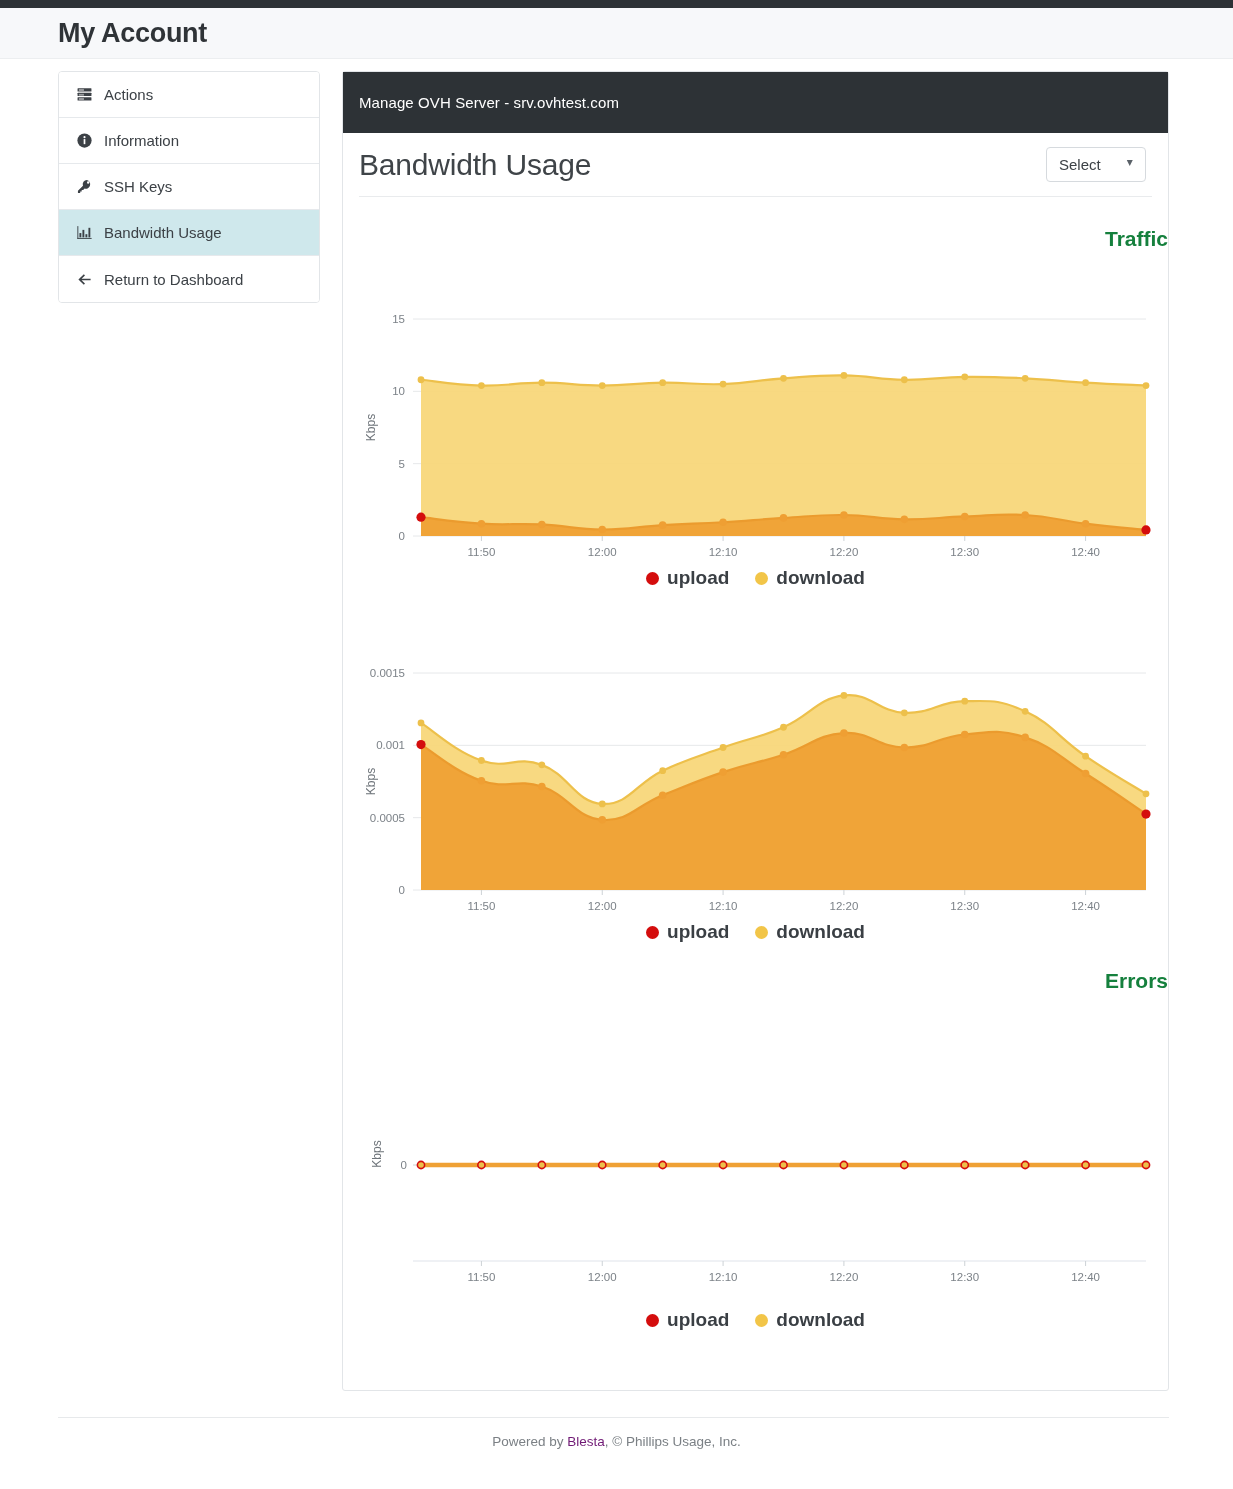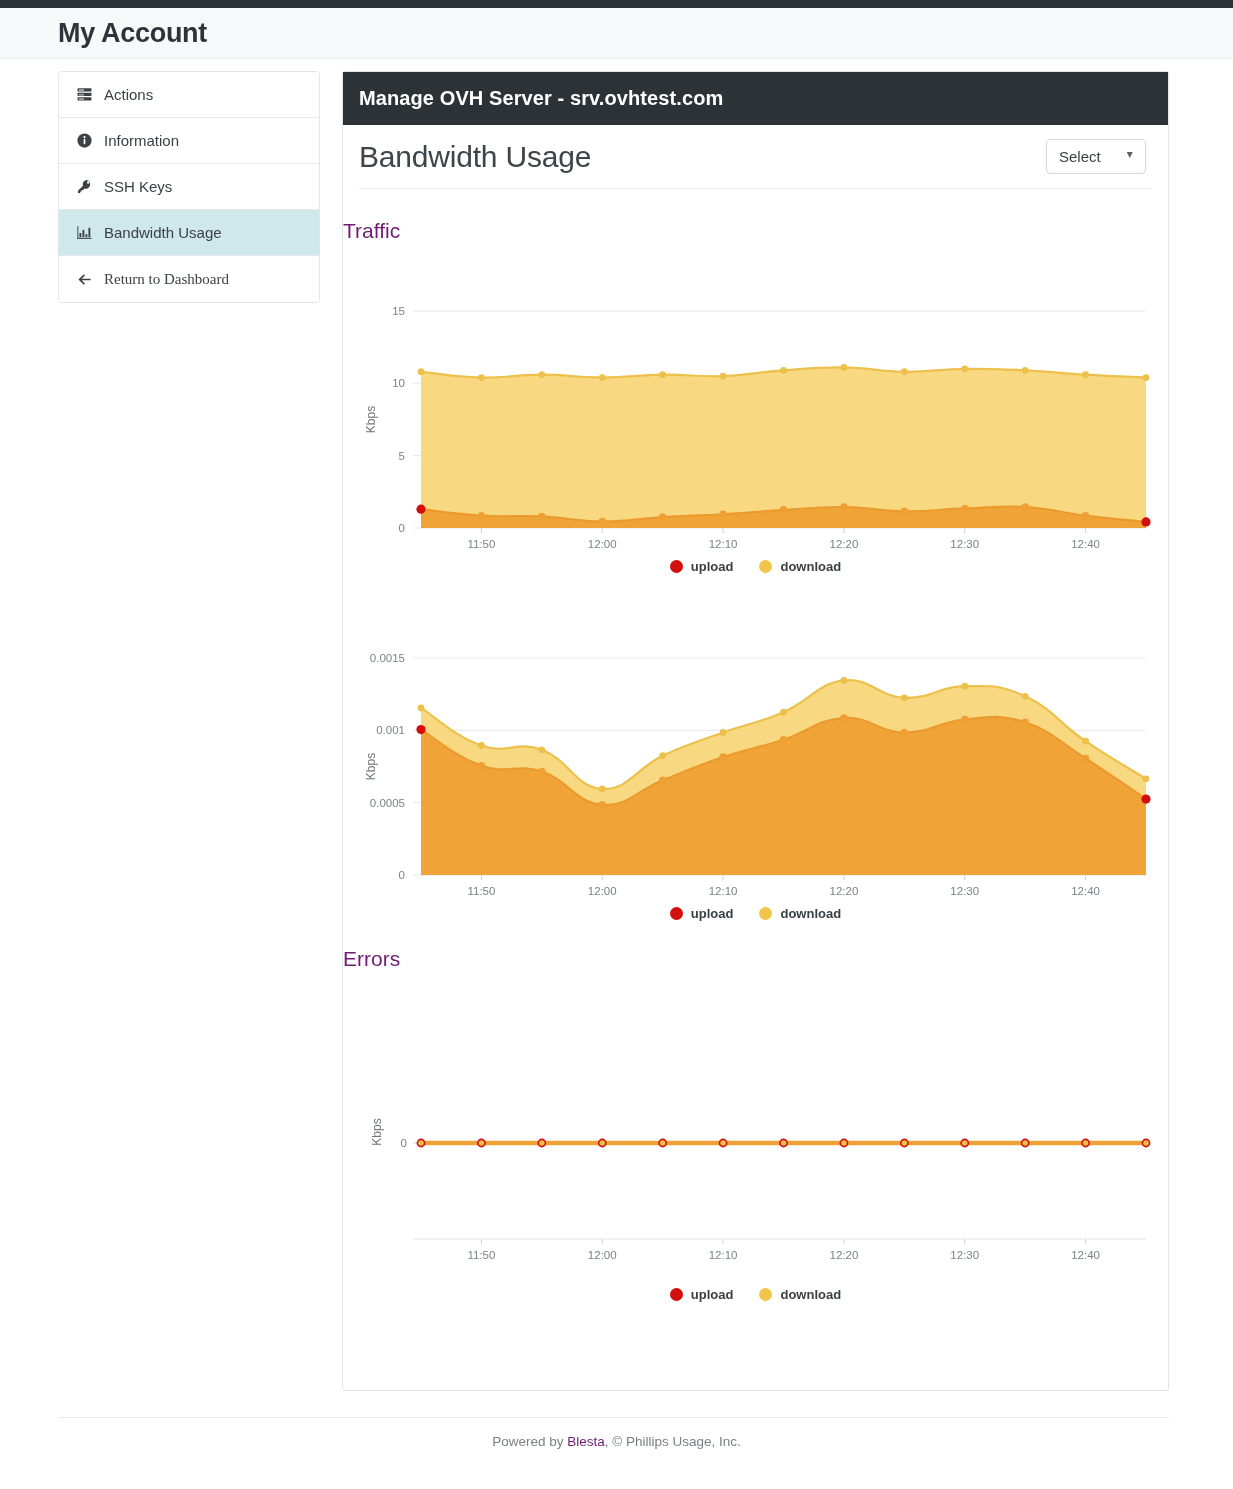--- a/index.html
+++ b/index.html
@@ -53,21 +53,21 @@
     align-items: center;
     gap: 11px;
     height: 46px;
     padding: 0 17px;
     border-bottom: 1px solid #e6e9ec;
     font-size: 15px;
     color: #3c4146;
     cursor: pointer;
     background: #fff;
   }
-  .nav-item:last-child { border-bottom: none; font-family: Liberation Serif, serif; }
+  .nav-item:last-child { border-bottom: none; }
   .nav-item.active { background: #cfe8ec; }
   .nav-icon {
     width: 17px;
     height: 17px;
     display: inline-flex;
     align-items: center;
     justify-content: center;
     color: #3c4146;
     flex: 0 0 17px;
   }
@@ -77,23 +77,23 @@
   .card {
     flex: 1 1 auto;
     border: 1px solid #e2e5e8;
     border-radius: 3px;
     background: #fff;
     min-height: 1320px;
   }
   .card-topbar {
     background: #2d3236;
     color: #ffffff;
-    font-size: 20px;
-    font-weight: 700;
-    padding: 15px 16px;
+    font-size: 15px;
+    font-weight: 400;
+    padding: 22px 16px;
     letter-spacing: 0.1px;
   }
   .card-head {
     display: flex;
     align-items: center;
     justify-content: space-between;
     padding: 14px 22px 0 16px;
   }
   .card-head h2 {
     margin: 0;
@@ -117,36 +117,36 @@
   .select-caret { color: #5a6168; font-size: 12px; line-height: 1; }
   .head-rule {
     margin: 14px 16px 0 16px;
     border-top: 1px solid #e9ebed;
   }
 
   
   .charts { padding: 4px 0 24px 0; }
   .chart-block { padding-top: 26px; }
   .chart-title {
-    text-align: left;
+    text-align: right;
     font-size: 21px;
-    font-weight: 400;
-    color: #701a75;
+    font-weight: 700;
+    color: #15803d;
     margin: 0 0 10px 0;
   }
   .chart-svg { display: block; margin: 0 auto; }
   .legend {
     display: flex;
     justify-content: center;
     gap: 26px;
     margin-top: 6px;
   }
   .legend-item { display: flex; align-items: center; gap: 8px; }
   .legend-dot { width: 13px; height: 13px; border-radius: 50%; display: block; }
-  .legend-label { font-size: 13px; font-weight: 700; color: #3a3f44; }
+  .legend-label { font-size: 19px; font-weight: 700; color: #3a3f44; }
 
   
   .footer-rule {
     margin: 26px 64px 0 58px;
     border-top: 1px solid #e7e9eb;
   }
   .footer {
     text-align: center;
     font-size: 13.5px;
     color: #7b8085;

